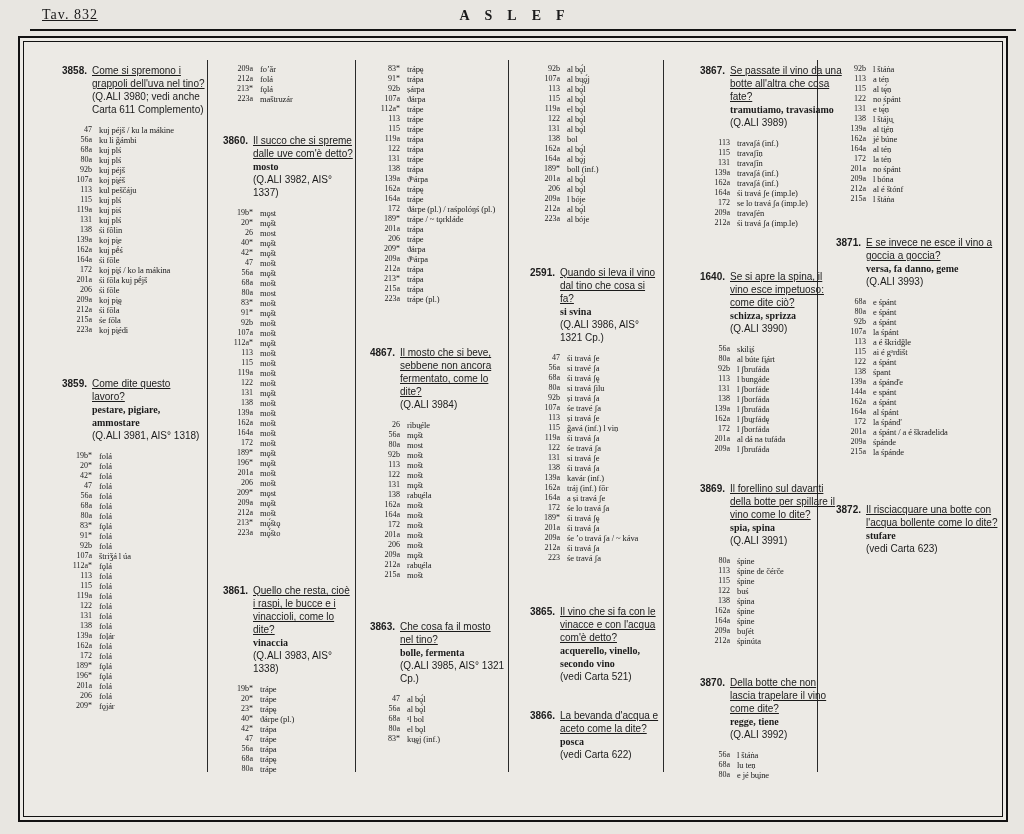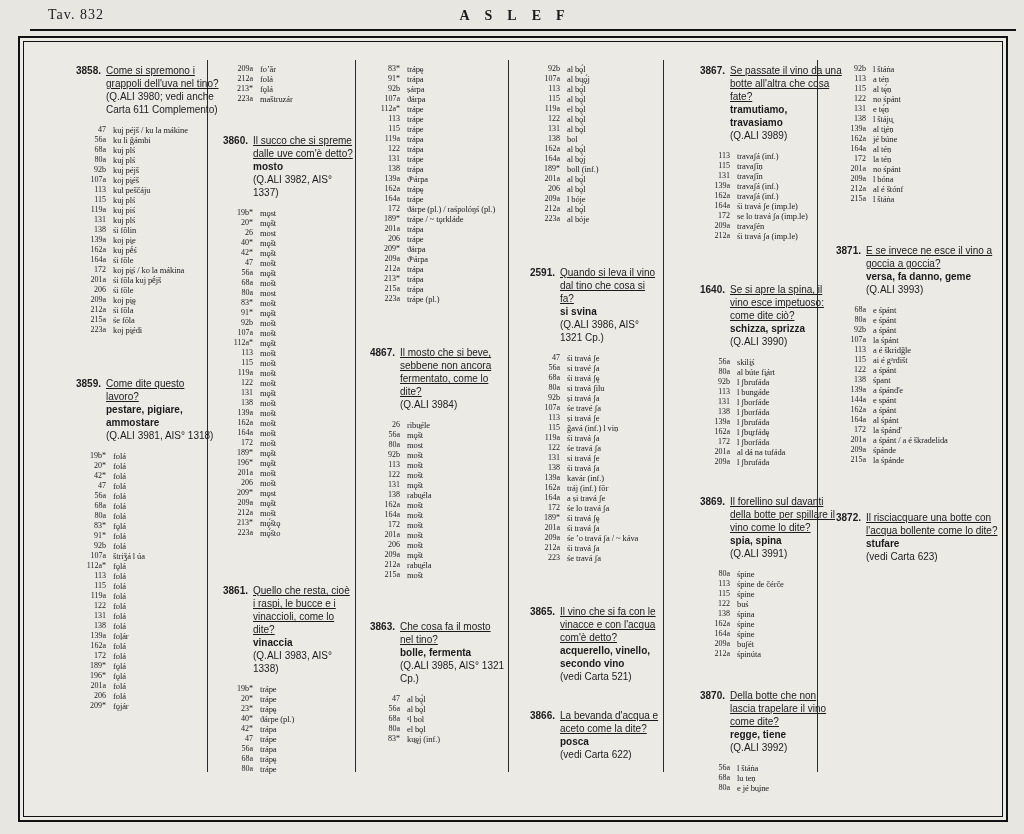--- a/index.html
+++ b/index.html
@@ -2,58 +2,58 @@
 <html><head>
 <meta charset="utf-8">
 <style>
   html,body{margin:0;padding:0;}
   body{
     width:1024px;height:834px;position:relative;overflow:hidden;
     background:#e8e6e1;
     font-family:"Liberation Sans",sans-serif;color:#1b1b1b;
   }
   
-  .tav{position:absolute;left:48px;top:7px;font:14px "Liberation Serif",serif;letter-spacing:1px;}
+  .tav{position:absolute;left:42px;top:7px;font:14px "Liberation Serif",serif;letter-spacing:1px;text-decoration:underline;}
   .masthead{position:absolute;top:8px;left:0;width:100%;text-align:center;
     font:bold 14px "Liberation Serif",serif;letter-spacing:15px;text-indent:15px;}
   .top-rule{position:absolute;left:30px;right:8px;top:29px;height:2px;background:#141414;}
   
   .sheet{position:absolute;left:18px;top:36px;width:986px;height:782px;
     border:2px solid #121212;background:#eceae5;}
   .inner-frame{position:absolute;inset:3px;border:1px solid #121212;pointer-events:none;}
   .divider{position:absolute;top:22px;height:712px;width:1px;background:#2a2a2a;}
   .dv0{left:187px}.dv1{left:335px}.dv2{left:488px}.dv3{left:643px}.dv4{left:797px}
   
   .col{position:absolute;top:26px;}
-  .c0{left:56px;width:143px}
+  .c0{left:42px;width:143px}
   .c1{left:203px;width:130px}
   .c2{left:350px;width:136px}
   .c3{left:510px;width:131px}
   .c4{left:680px;width:142px}
   .c5{left:816px;width:162px}
   
   .q{display:flex;font-size:10px;line-height:13px;margin-bottom:9px;}
   .qnum{flex:0 0 30px;font-weight:700;}
   .qbody{flex:1;text-align:left;}
   .qtext{display:inline;text-decoration:underline;}
-  .qkw{display:block;font-weight:700;}
+  .qkw{display:block;font-weight:700;font-family:Liberation Serif, serif;}
   .qkw.inline{display:inline;}
   .qref{display:block;}
   
   .entry{display:flex;line-height:11.5px;}
   .code{flex:0 0 30px;text-align:right;padding-right:7px;
     font:8px "Liberation Serif",serif;}
   .form{flex:1;font:8.5px "Liberation Serif",serif;letter-spacing:-0.1px;white-space:nowrap;}
   
   .c0 .b2{margin-top:42px}
   .c1 .b1{margin-top:30px}.c1 .b3{margin-top:46px}
   .c2 .b1{margin-top:42px}.c2 .b3{margin-top:40px}
   .c3 .b1{margin-top:42px}.c3 .b3{margin-top:42px}.c3 .b4{margin-top:26px}
   .c4 .b2{margin-top:42px}.c4 .b4{margin-top:28px}.c4 .b6{margin-top:30px}
-  .c5 .b1{margin-top:40px}.c5 .b3{margin-top:46px}
+  .c5 .b1{margin-top:32px}.c5 .b3{margin-top:46px}
 </style>
 </head>
 <body>
 
 <div class="tav">Tav. 832</div>
 <div class="masthead">ASLEF</div>
 <div class="top-rule"></div>
 
 <div class="sheet">
   <div class="inner-frame"></div>

